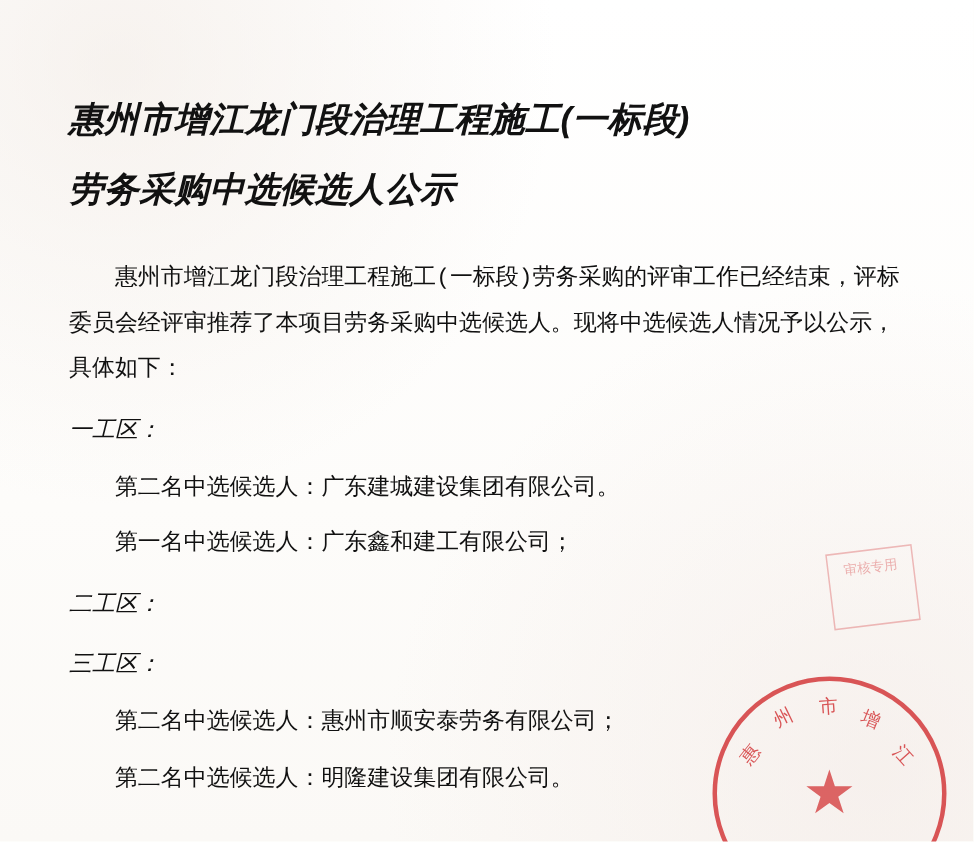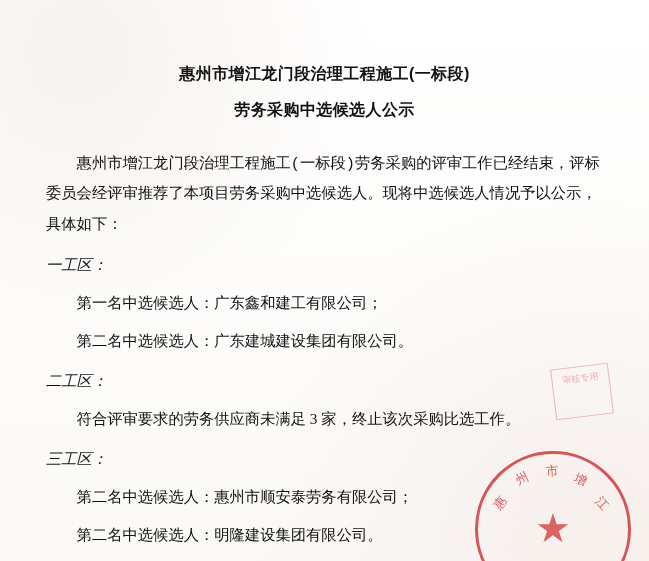--- a/index.html
+++ b/index.html
@@ -31,26 +31,27 @@
       linear-gradient(180deg, #ffffff 0%, #fdfcfa 60%, #fbf9f6 100%);
     pointer-events: none;
   }
   .content {
     position: relative;
     padding: 62px 46px 0 46px;
   }
   h1.title {
     font-family: "Liberation Sans", "DejaVu Sans", sans-serif;
     font-weight: bold;
-    font-size: 16px;
+    font-size: 23px;
     line-height: 1.55;
-    text-align: center;
+    text-align: left;
     margin: 0;
     letter-spacing: 0.4px;
     color: #111;
+    font-style: italic;
   }
   h1.title .line2 {
     display: block;
     margin-top: 11px;
   }
   .body-block {
     margin-top: 26px;
     font-size: 15.3px;
     line-height: 2.0;
     color: #111;
@@ -146,25 +147,24 @@
     <h1 class="title">
       <span>惠州市增江龙门段治理工程施工(一标段)</span>
       <span class="line2">劳务采购中选候选人公示</span>
     </h1>
 
     <div class="body-block">
 
       <p class="para-indent">惠州市增江龙门段治理工程施工(一标段)劳务采购的评审工作已经结束，评标委员会经评审推荐了本项目劳务采购中选候选人。现将中选候选人情况予以公示，具体如下：</p>
 
       <p class="section-head">一工区：</p>
+      <p class="item gap">第二名中选候选人：广东建城建设集团有限公司。</p>
       <p class="item gap">第一名中选候选人：广东鑫和建工有限公司；</p>
-      <p class="item gap">第二名中选候选人：广东建城建设集团有限公司。</p>
 
       <p class="section-head gap-lg">二工区：</p>
-      <p class="item gap">符合评审要求的劳务供应商未满足 3 家，终止该次采购比选工作。</p>
 
       <p class="section-head gap-lg">三工区：</p>
       <p class="item gap">第二名中选候选人：惠州市顺安泰劳务有限公司；</p>
       <p class="item gap">第二名中选候选人：明隆建设集团有限公司。</p>
 
     </div>
   </div>
 
   <div class="mini-stamp">审核专用</div>
 

